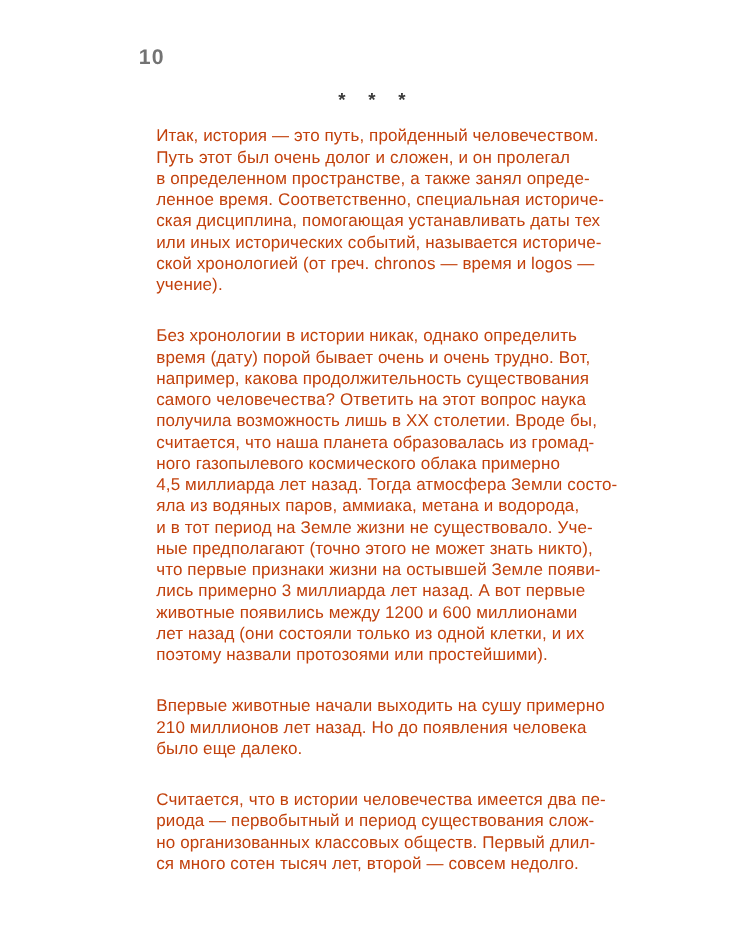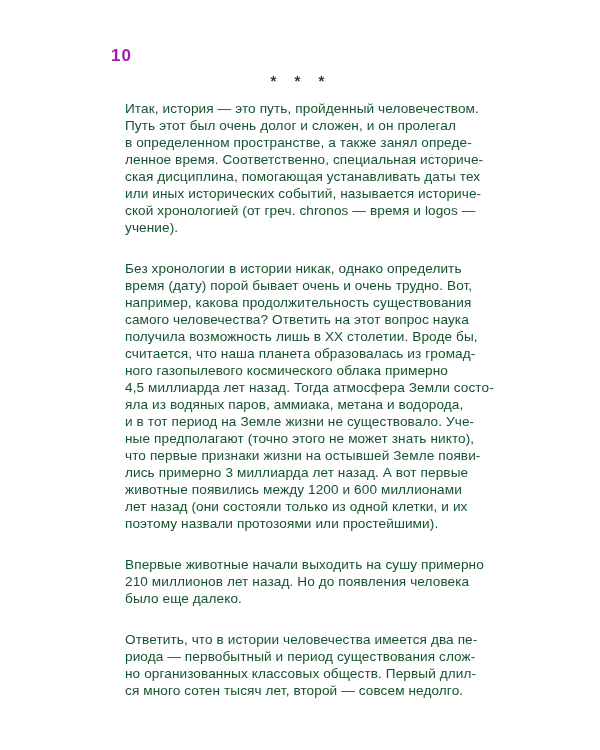--- a/index.html
+++ b/index.html
@@ -12,24 +12,24 @@
     width: 600px;
     height: 750px;
     background: #ffffff;
     font-family: "Liberation Sans", sans-serif;
     color: #383838;
     overflow: hidden;
   }
   .page-number {
     position: absolute;
     left: 111px;
-    top: 46px;
+    top: 36px;
     font-size: 17px;
     font-weight: bold;
-    color: #a21caf;
+    color: #737373;
     letter-spacing: 1px;
   }
   .separator {
     position: absolute;
     left: 125px;
     top: 72px;
     width: 352px;
     text-align: center;
     font-size: 15px;
     font-weight: bold;
@@ -40,21 +40,21 @@
     position: absolute;
     left: 125px;
     top: 100px;
     width: 372px;
   }
   .text-block p {
     margin: 0 0 24px 0;
     font-size: 13.6px;
     line-height: 17px;
     white-space: pre-line;
-    color: #14532d;
+    color: #c2410c;
     letter-spacing: 0.1px;
   }
 </style>
 </head>
 <body>
 
 <div class="page">
   <div class="page-number">10</div>
 
   <div class="separator">* * *</div>
@@ -80,18 +80,18 @@
 и в тот период на Земле жизни не существовало. Уче-
 ные предполагают (точно этого не может знать никто),
 что первые признаки жизни на остывшей Земле появи-
 лись примерно 3 миллиарда лет назад. А вот первые
 животные появились между 1200 и 600 миллионами
 лет назад (они состояли только из одной клетки, и их
 поэтому назвали протозоями или простейшими).</p>
     <p>Впервые животные начали выходить на сушу примерно
 210 миллионов лет назад. Но до появления человека
 было еще далеко.</p>
-    <p>Ответить, что в истории человечества имеется два пе-
+    <p>Считается, что в истории человечества имеется два пе-
 риода — первобытный и период существования слож-
 но организованных классовых обществ. Первый длил-
 ся много сотен тысяч лет, второй — совсем недолго.</p>
   </div>
 </div>
 
 </body></html>

